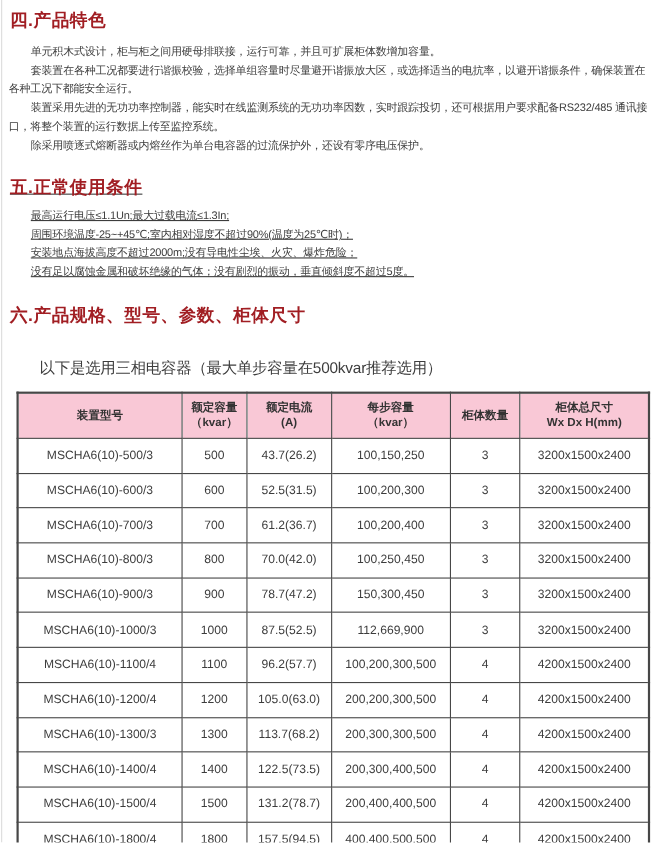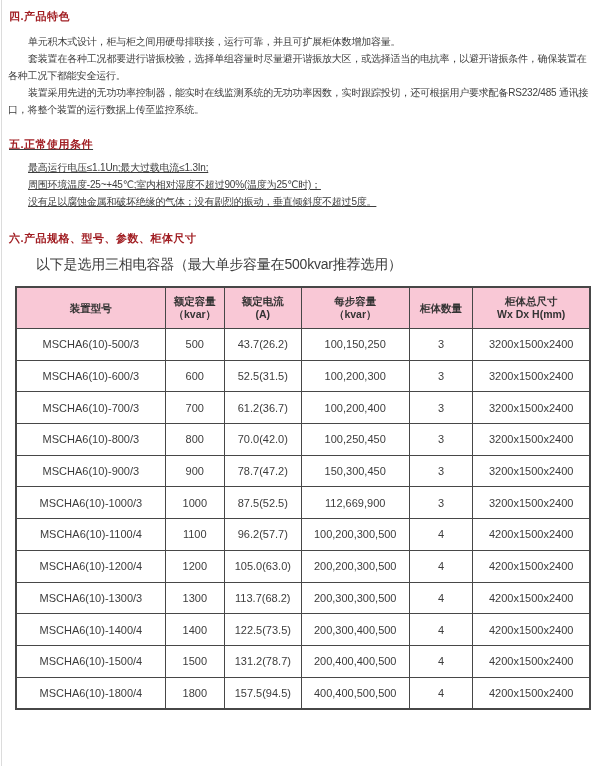--- a/index.html
+++ b/index.html
@@ -13,33 +13,33 @@
     width:600px;height:766px;overflow:hidden;position:relative;
     font-family:"Liberation Sans","DejaVu Sans",sans-serif;
     color:var(--text);
   }
   .left-rule{
     position:absolute;left:1px;top:0;width:1px;height:766px;background:#dcdcdc;
   }
   .content{padding:9px 6px 0 8px;}
   h2.sec-heading{
     margin:0 0 9px 1px;
-    font-size:11px;font-weight:bold;color:var(--red);
+    font-size:16px;font-weight:bold;color:var(--red);
     letter-spacing:0.5px;
   }
   p.body-line{
     margin:0;font-size:10px;line-height:17px;letter-spacing:-0.2px;
     text-indent:2em;color:var(--text);
   }
   section.sec-four{margin-bottom:0;}
   section.sec-four p.body-line:first-of-type{margin-top:3px;}
   section.sec-five{margin-top:19px;text-decoration:underline;}
   section.sec-five h2.sec-heading{margin-bottom:7px;}
   section.sec-six{margin-top:21px;}
-  section.sec-six h2.sec-heading{margin-bottom:10px;}
+  section.sec-six h2.sec-heading{margin-bottom:28px;}
   p.table-intro{
     margin:0 0 14px 0;font-size:14px;line-height:16px;letter-spacing:-0.2px;
     text-indent:2em;color:var(--text);
   }
   table.spec-table{
     width:576px;margin-left:7px;
     border-collapse:collapse;table-layout:fixed;
     border:2px solid var(--border);
   }
   table.spec-table th,
@@ -64,26 +64,28 @@
 
 <div class="left-rule"></div>
 
 <div class="content">
 
   <section class="sec-four">
     <h2 class="sec-heading">四.产品特色</h2>
     <p class="body-line">单元积木式设计，柜与柜之间用硬母排联接，运行可靠，并且可扩展柜体数增加容量。</p>
     <p class="body-line">套装置在各种工况都要进行谐振校验，选择单组容量时尽量避开谐振放大区，或选择适当的电抗率，以避开谐振条件，确保装置在各种工况下都能安全运行。</p>
     <p class="body-line">装置采用先进的无功功率控制器，能实时在线监测系统的无功功率因数，实时跟踪投切，还可根据用户要求配备RS232/485 通讯接口，将整个装置的运行数据上传至监控系统。</p>
+    <p class="body-line">除采用喷逐式熔断器或内熔丝作为单台电容器的过流保护外，还设有零序电压保护。</p>
   </section>
 
   <section class="sec-five">
     <h2 class="sec-heading">五.正常使用条件</h2>
     <p class="body-line">最高运行电压≤1.1Un;最大过载电流≤1.3In;</p>
     <p class="body-line">周围环境温度-25~+45℃;室内相对湿度不超过90%(温度为25℃时)；</p>
+    <p class="body-line">安装地点海拔高度不超过2000m;没有导电性尘埃、火灾、爆炸危险；</p>
     <p class="body-line">没有足以腐蚀金属和破坏绝缘的气体；没有剧烈的振动，垂直倾斜度不超过5度。</p>
   </section>
 
   <section class="sec-six">
     <h2 class="sec-heading">六.产品规格、型号、参数、柜体尺寸</h2>
     <p class="table-intro">以下是选用三相电容器（最大单步容量在500kvar推荐选用）</p>
 
     <table class="spec-table">
       <colgroup>
         <col class="c1">

